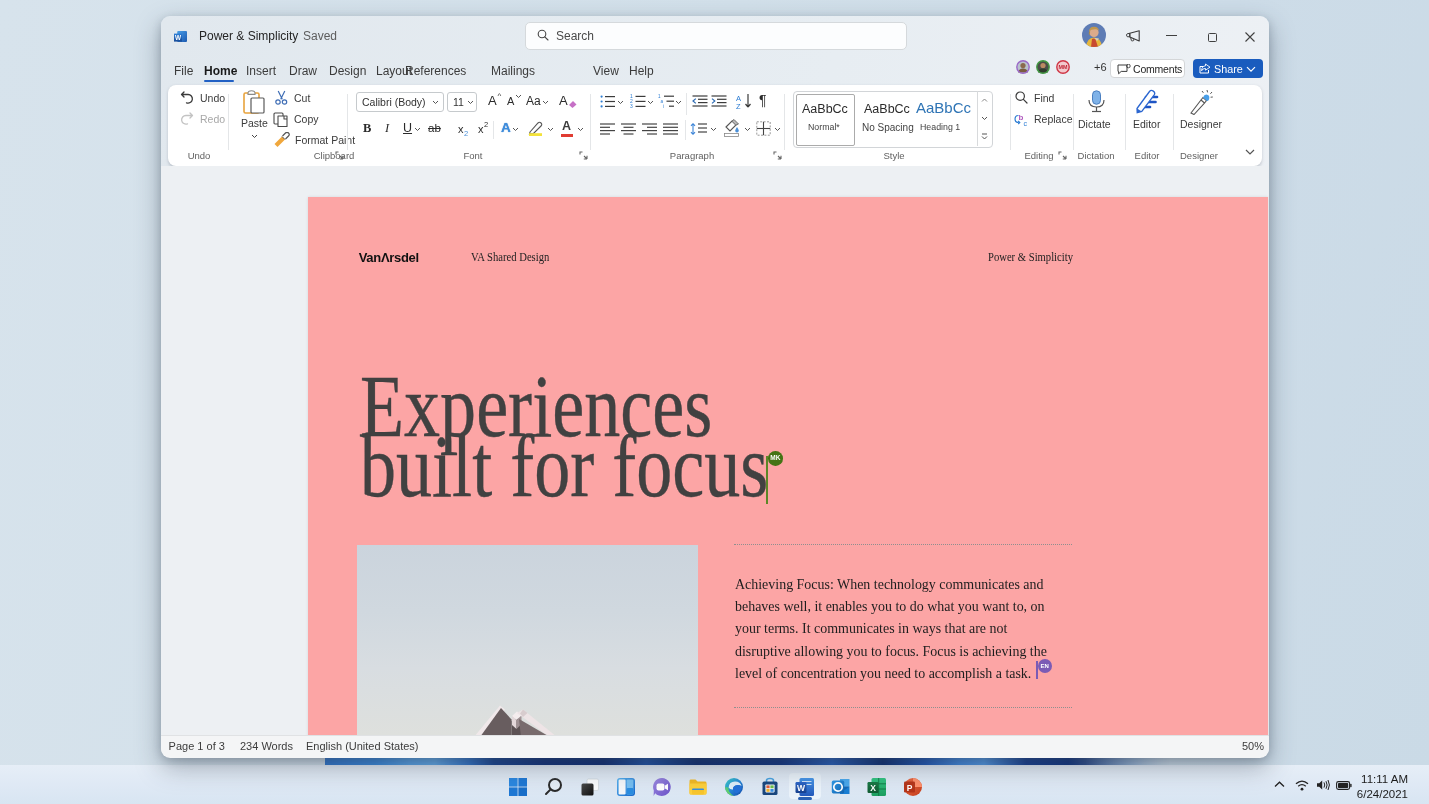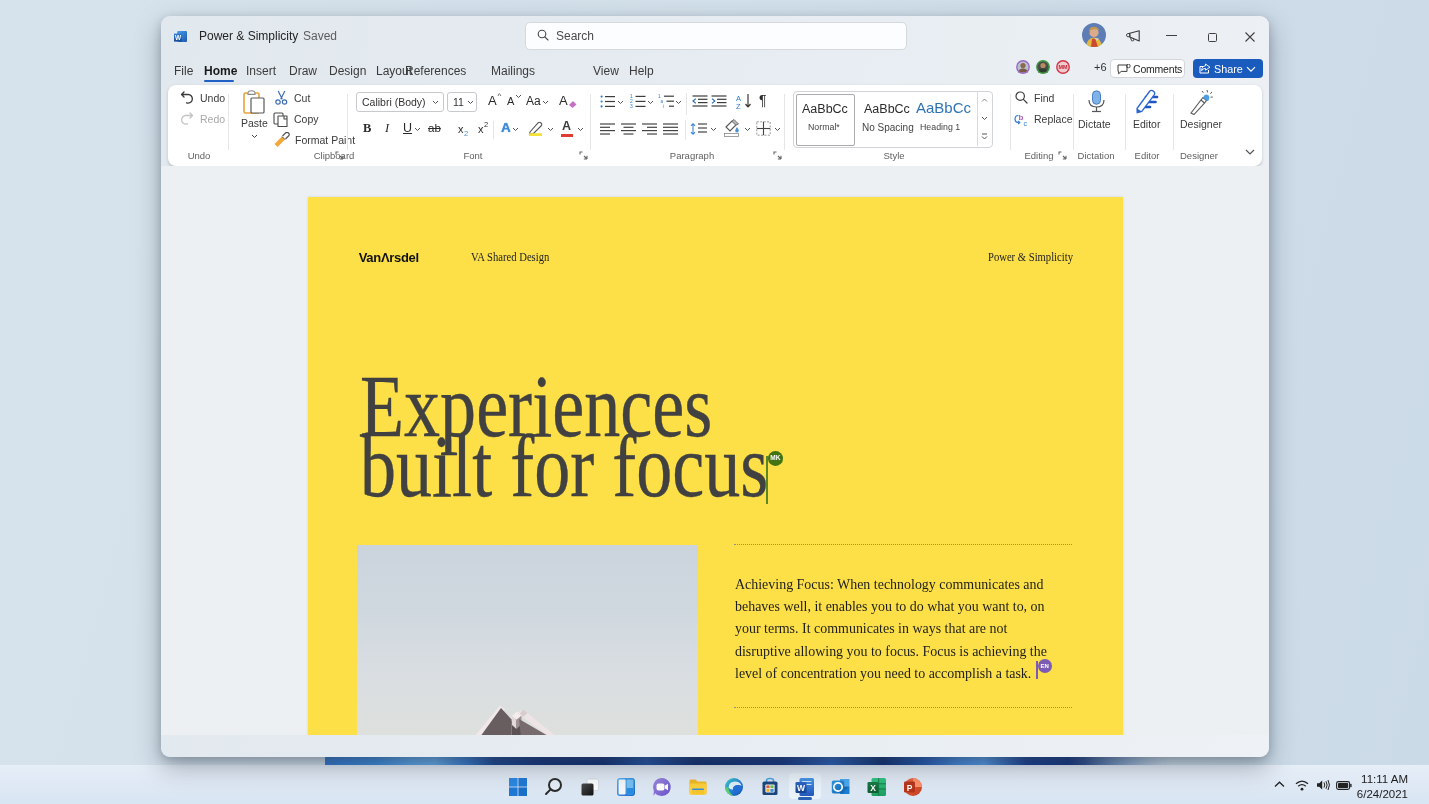--- a/index.html
+++ b/index.html
@@ -24,21 +24,21 @@
   border:1px solid #d5d9dc;border-radius:5px;}
 .tab{position:absolute;top:48px;font-size:12px;color:#3b3b3b;}
 #ribbon{position:absolute;left:7px;top:69px;width:1094px;height:81px;background:#fff;
   border-radius:8px;box-shadow:0 1.5px 3px rgba(90,98,110,.28);}
 .rlbl{position:absolute;font-size:9.5px;color:#616161;white-space:nowrap;transform:translateX(-50%);}
 .rsep{position:absolute;top:9px;height:56px;width:1px;background:#e4e6e8;}
 .rtxt{position:absolute;font-size:10.5px;color:#3b3b3b;white-space:nowrap;}
 .chev{position:absolute;width:7px;height:5px;}
 .icn{position:absolute;}
 #docarea{position:absolute;left:0;top:150px;width:1108px;height:569px;background:#edf0f3;overflow:hidden;}
-#page{position:absolute;left:146.7px;top:31px;width:815px;height:600px;background:#fde047;box-shadow:0 0 3px rgba(0,0,0,.10);}
+#page{position:absolute;left:146.7px;top:31px;width:960px;height:600px;background:#fca5a5;box-shadow:0 0 3px rgba(0,0,0,.10);}
 #statusbar{position:absolute;left:0;top:719px;width:1108px;height:22px;background:#f4f5f6;
   border-top:1px solid #e0e2e4;border-radius:0 0 9px 9px;font-size:11px;color:#3c3c3c;}
 .sbt{position:absolute;top:4px;}
 .dotl{position:absolute;border-top:1.5px dotted #8f8f8f;}
 </style></head>
 <body>
 <div id="screen">
 
 <div id="strip"></div>
 
@@ -673,15 +673,21 @@
 
       <div class="dotl" style="left:426.7px;top:347px;width:338px;"></div>
       <div class="dotl" style="left:426.7px;top:509.5px;width:338px;"></div>
 
       <div class="abs serif" style="left:427.1px;top:375.9px;font-size:15.5px;line-height:22.3px;color:#1e1e1e;white-space:nowrap;transform:scaleX(0.90);transform-origin:0 0;">Achieving Focus: When technology communicates and<br>behaves well, it enables you to do what you want to, on<br>your terms. It communicates in ways that are not<br>disruptive allowing you to focus. Focus is achieving the<br>level of concentration you need to accomplish a task.</div>
 
       <div class="abs" style="left:728px;top:464px;width:2px;height:18px;background:#7b5bb5;"></div>
       <div class="abs" style="left:730px;top:461.5px;width:14px;height:14px;border-radius:50%;background:#7b5bb5;color:#fff;font-size:6px;font-weight:bold;text-align:center;line-height:14px;">EN</div>
     </div>
   </div>
+  <div id="statusbar">
+    <span class="sbt" style="left:7.6px;">Page 1 of 3</span>
+    <span class="sbt" style="left:79px;">234 Words</span>
+    <span class="sbt" style="left:145px;">English (United States)</span>
+    <span class="sbt" style="left:1081px;">50%</span>
+  </div>
 </div>
 
 </div>
 
 </body></html>

